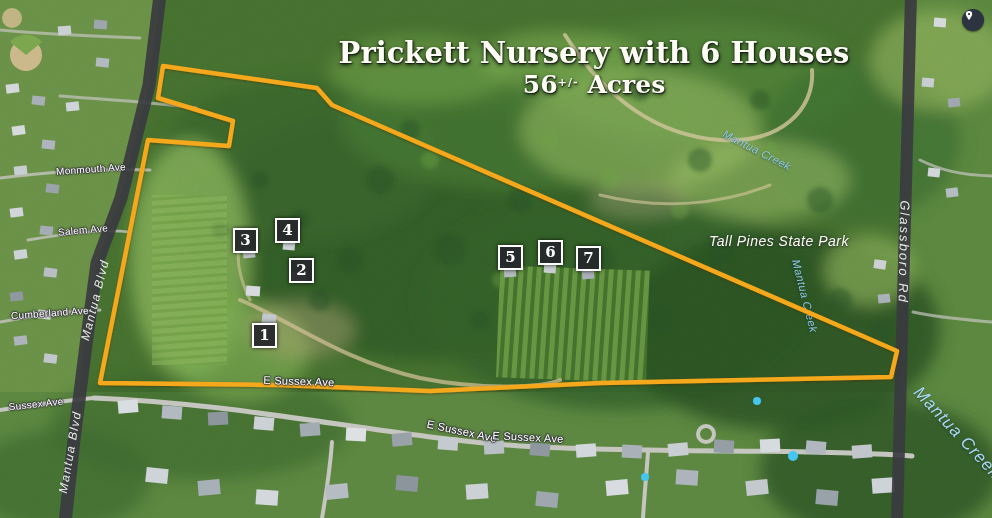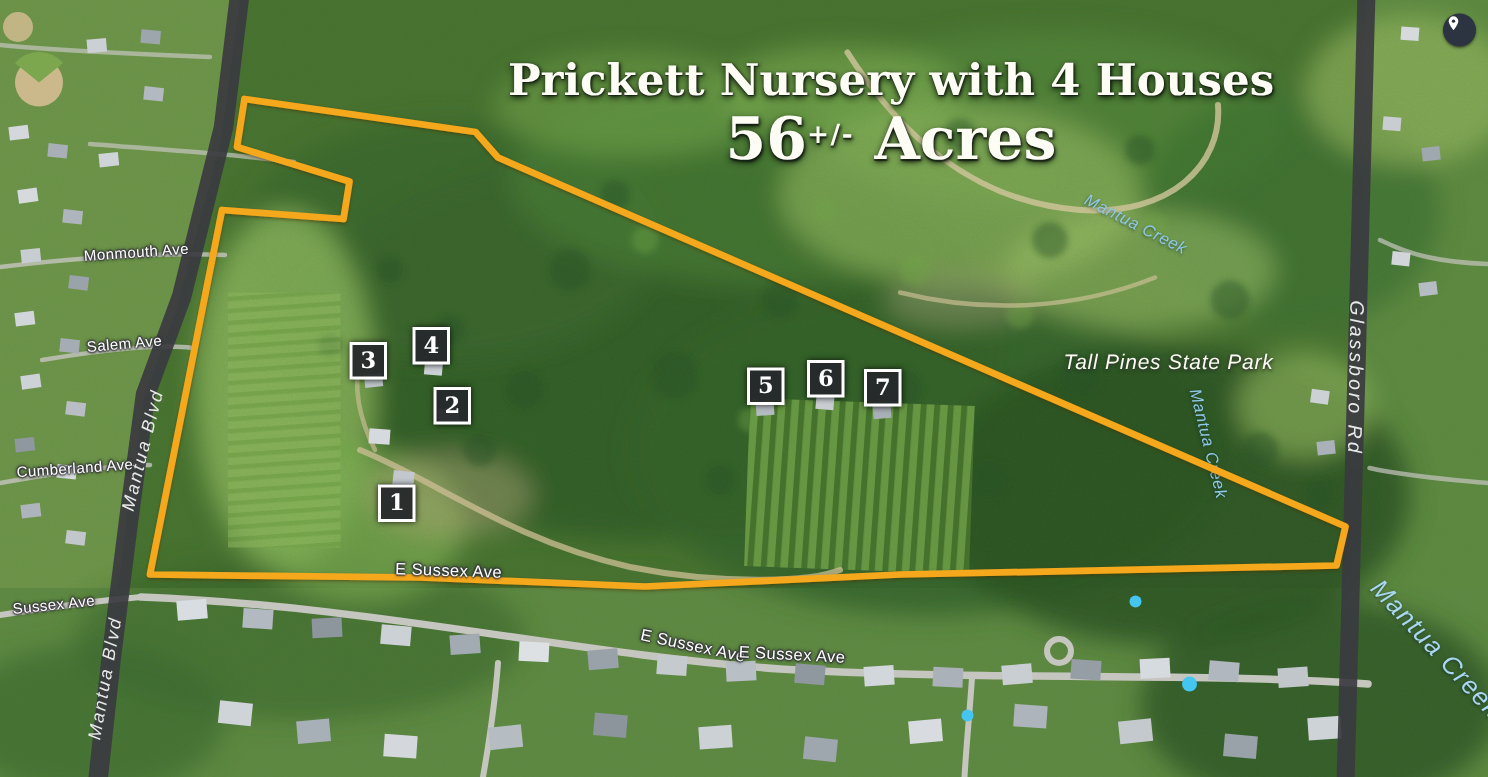--- a/index.html
+++ b/index.html
@@ -23,21 +23,21 @@
   .creek.big{font-size:17px;color:#a9d7ef;letter-spacing:1px;}
   .road-lbl{color:#e9e9ea;font-style:italic;font-size:12px;letter-spacing:1.5px;}
   .road-lbl.gl{font-size:13px;letter-spacing:2px;}
 
   
   .title{position:absolute;left:594px;top:38px;transform:translateX(-50%);
          text-align:center;z-index:4;color:#fdfdf6;
          font-family:"DejaVu Serif","Liberation Serif",serif;font-weight:bold;
          text-shadow:0 1px 0 rgba(20,30,20,.6),0 2px 4px rgba(10,20,10,.85),1px 1px 2px rgba(0,0,0,.7);}
   .title .l1{font-size:29px;line-height:1.1;white-space:nowrap;}
-  .title .l2{font-size:39px;line-height:1.2;}
+  .title .l2{font-size:25px;line-height:1.2;}
   .title .pm{font-size:.45em;vertical-align:.6em;letter-spacing:1px;}
 
   
   .marker{position:absolute;width:21px;height:21px;background:rgba(38,40,43,.95);
           border:2px solid #ffffff;box-shadow:0 0 4px rgba(0,0,0,.8);
           color:#fff;font-family:"DejaVu Serif","Liberation Serif",serif;font-weight:bold;
           font-size:15px;line-height:21px;text-align:center;z-index:4;}
 
   
   .pin-badge{position:absolute;left:962px;top:9px;width:22px;height:22px;border-radius:50%;
@@ -278,21 +278,21 @@
 
   <div class="marker" style="left:252px;top:323px;">1</div>
   <div class="marker" style="left:289px;top:258px;">2</div>
   <div class="marker" style="left:233px;top:228px;">3</div>
   <div class="marker" style="left:275px;top:218px;">4</div>
   <div class="marker" style="left:498px;top:245px;">5</div>
   <div class="marker" style="left:538px;top:240px;">6</div>
   <div class="marker" style="left:576px;top:246px;">7</div>
 
   <div class="title">
-    <div class="l1">Prickett Nursery with 4 Houses</div>
+    <div class="l1">Prickett Nursery with 6 Houses</div>
     <div class="l2"><span>56</span><span class="pm">+/-</span> <span>Acres</span></div>
   </div>
 
   <div class="pin-badge">
     <svg width="14" height="14" viewBox="0 0 22 22">
       <path d="M11 3 a5 5 0 0 1 5 5 c0 3.4-5 9.5-5 9.5 s-5-6.1-5-9.5 A5 5 0 0 1 11 3 Z" fill="#ffffff"></path>
       <circle cx="11" cy="8" r="1.8" fill="#2b3440"></circle>
     </svg>
   </div>
 

